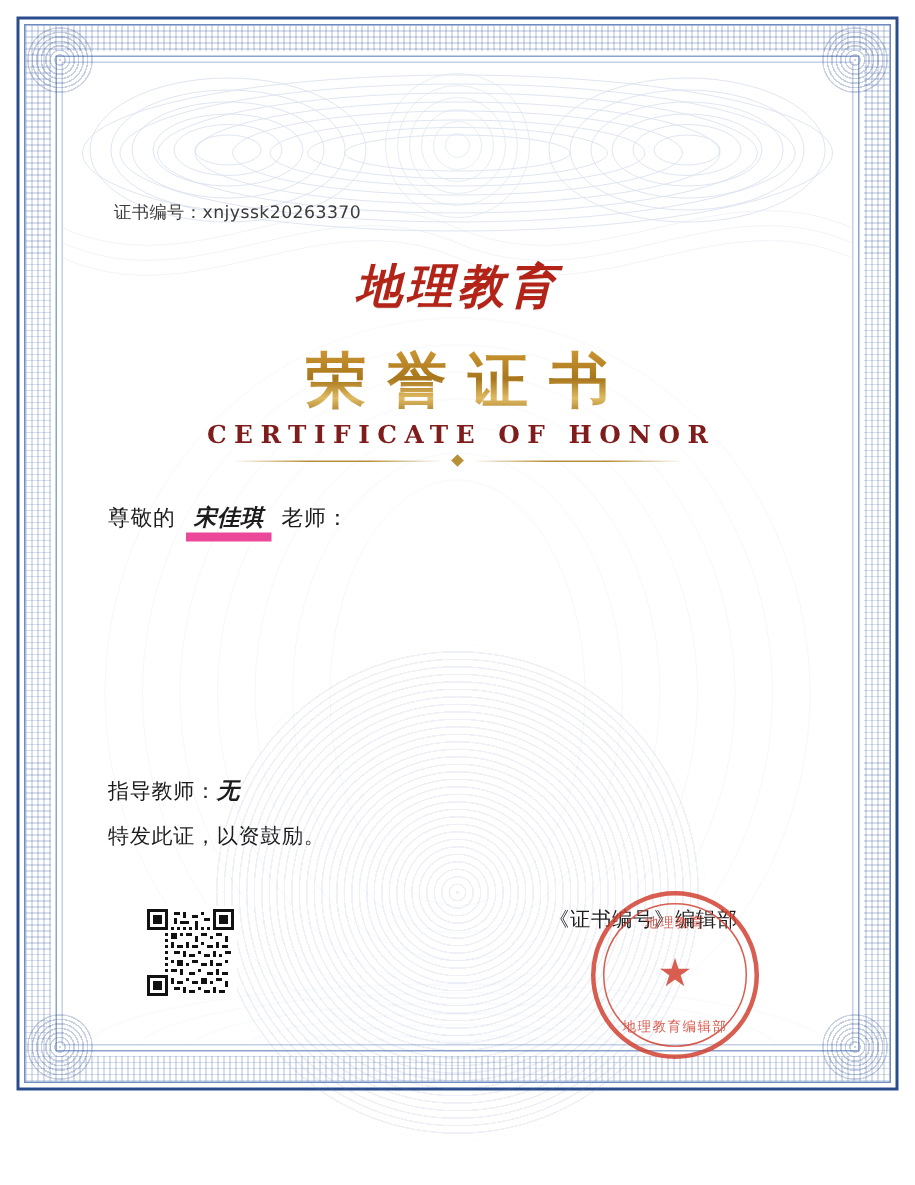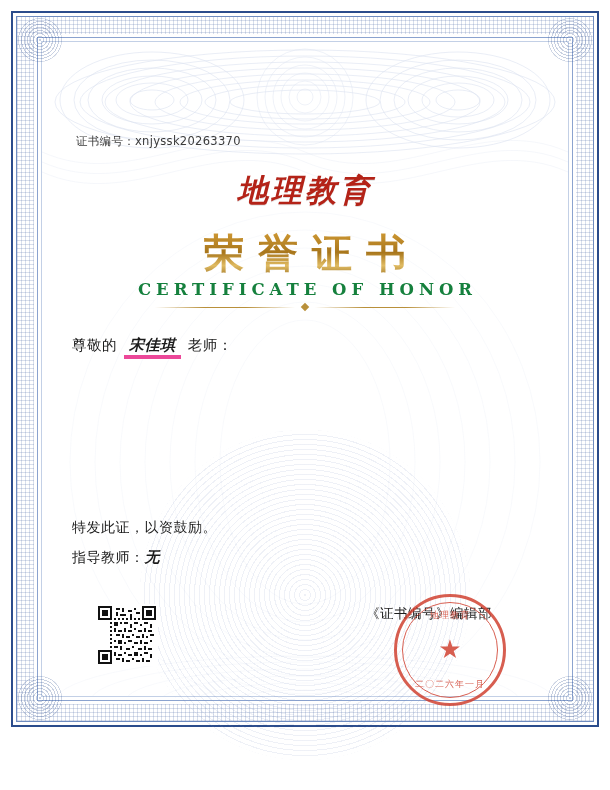--- a/index.html
+++ b/index.html
@@ -152,21 +152,21 @@
   .sub-title {
     position: absolute;
     left: 0; right: 0;
     top: 238px;
     text-align: center;
     font-family: "DejaVu Serif", "Liberation Serif", serif;
     font-size: 16.5px;
     font-weight: bold;
     letter-spacing: 5px;
     text-indent: 5px;
-    color: #15803d;
+    color: #7f1d1d;
   }
   .rule-wrap {
     position: absolute;
     left: 50%;
     top: 262px;
     width: 300px;
     margin-left: -150px;
     display: flex;
     align-items: center;
     gap: 7px;
@@ -193,21 +193,21 @@
   .line-greeting {
     font-size: 14.5px;
     line-height: 26px;
     letter-spacing: .5px;
   }
   .recipient {
     font-family: "DejaVu Serif", "Liberation Serif", serif;
     font-style: italic;
     font-weight: bold;
     font-size: 15px;
-    border-bottom: 4px solid #ec4899;
+    border-bottom: 6px solid #ec4899;
     padding: 0 5px 1px 5px;
     margin: 0 2px;
   }
   .para {
     margin-top: 14px;
     font-size: 14.5px;
     line-height: 29px;
     letter-spacing: .4px;
     text-indent: 29px;
     text-align: justify;
@@ -422,24 +422,24 @@
     <div class="body-block">
       <div class="line-greeting">
         <span>尊敬的</span>
         <span class="recipient">宋佳琪</span>
         <span>老师：</span>
       </div>
     </div>
 
 
     <div class="closing">
-      <div>特发此证，以资鼓励。</div>
       <div>
         <span>指导教师：</span><span class="mentor-value">无</span>
       </div>
+      <div>特发此证，以资鼓励。</div>
     </div>
 
     <div class="qr">
       <svg width="58" height="58" viewBox="0 0 29 29" xmlns="http://www.w3.org/2000/svg" shape-rendering="crispEdges">
         <rect width="29" height="29" fill="#ffffff"></rect>
         <g fill="#111111">
 
           <rect x="0" y="0" width="7" height="1"></rect>
             <rect x="0" y="6" width="7" height="1"></rect>
           <rect x="0" y="0" width="1" height="7"></rect>
@@ -539,17 +539,17 @@
       </svg>
     </div>
 
     <div class="signature">
       <div class="sig-line">《证书编号》编辑部</div>
     </div>
 
     <div class="seal">
       <div class="seal-text-top">地理教育</div>
       <div class="seal-star">★</div>
-      <div class="seal-text-bottom">二〇二六年一月</div>
+      <div class="seal-text-bottom">地理教育编辑部</div>
     </div>
 
   </div>
 </div>
 
 </body></html>

